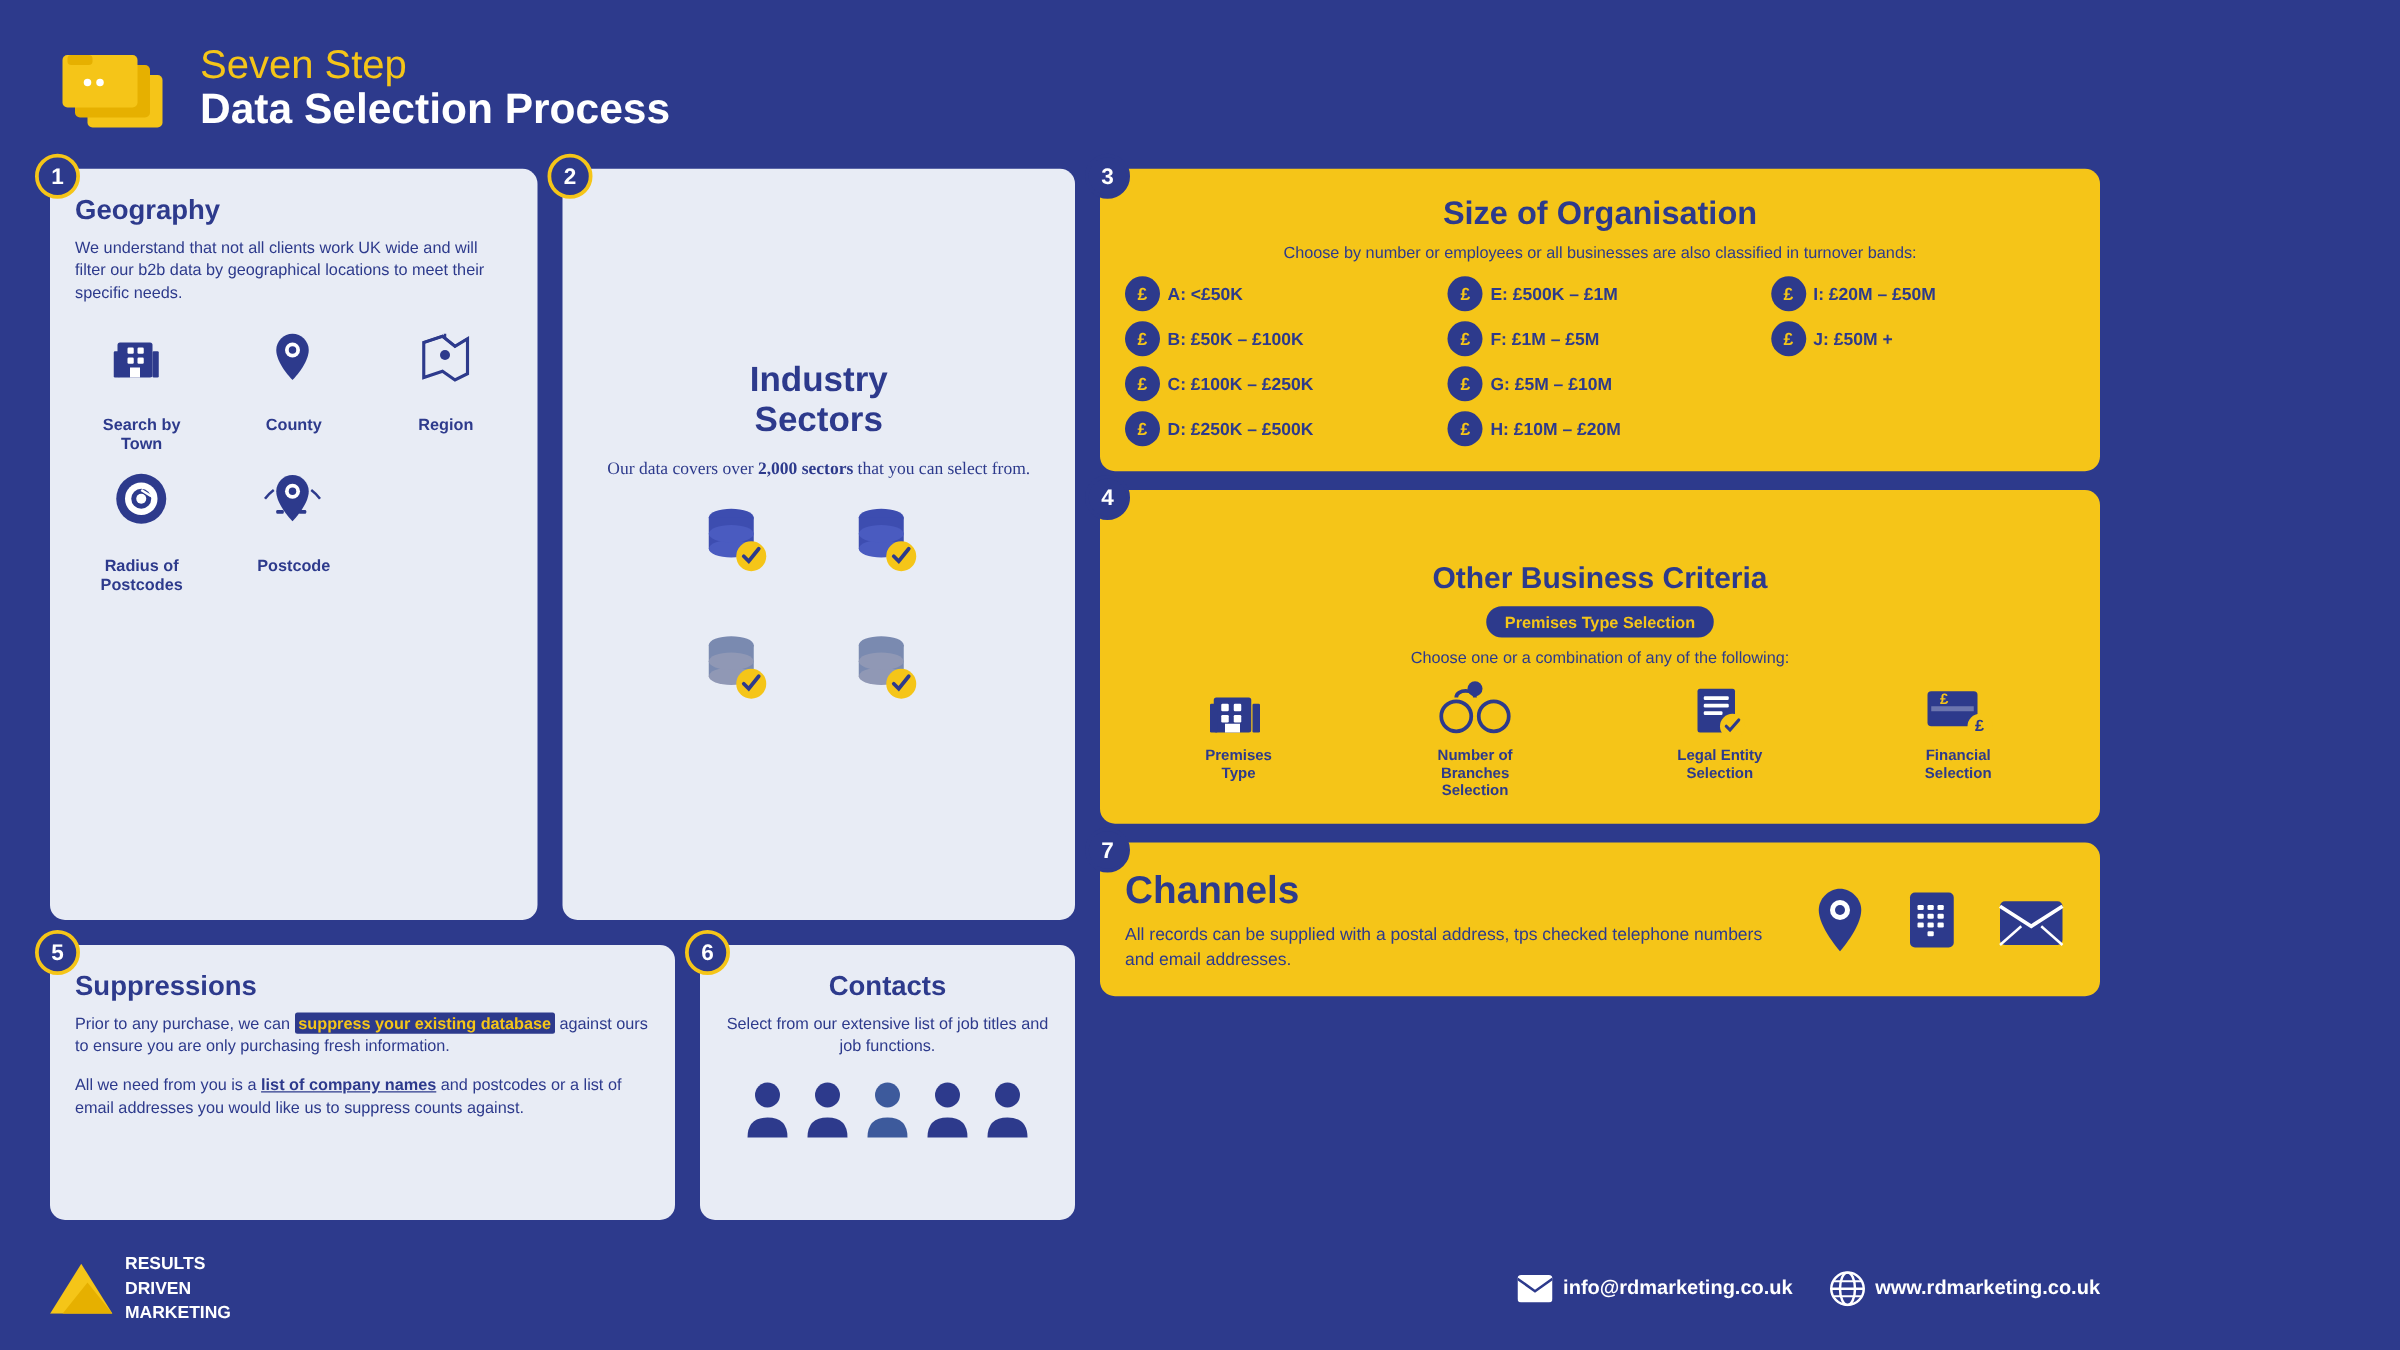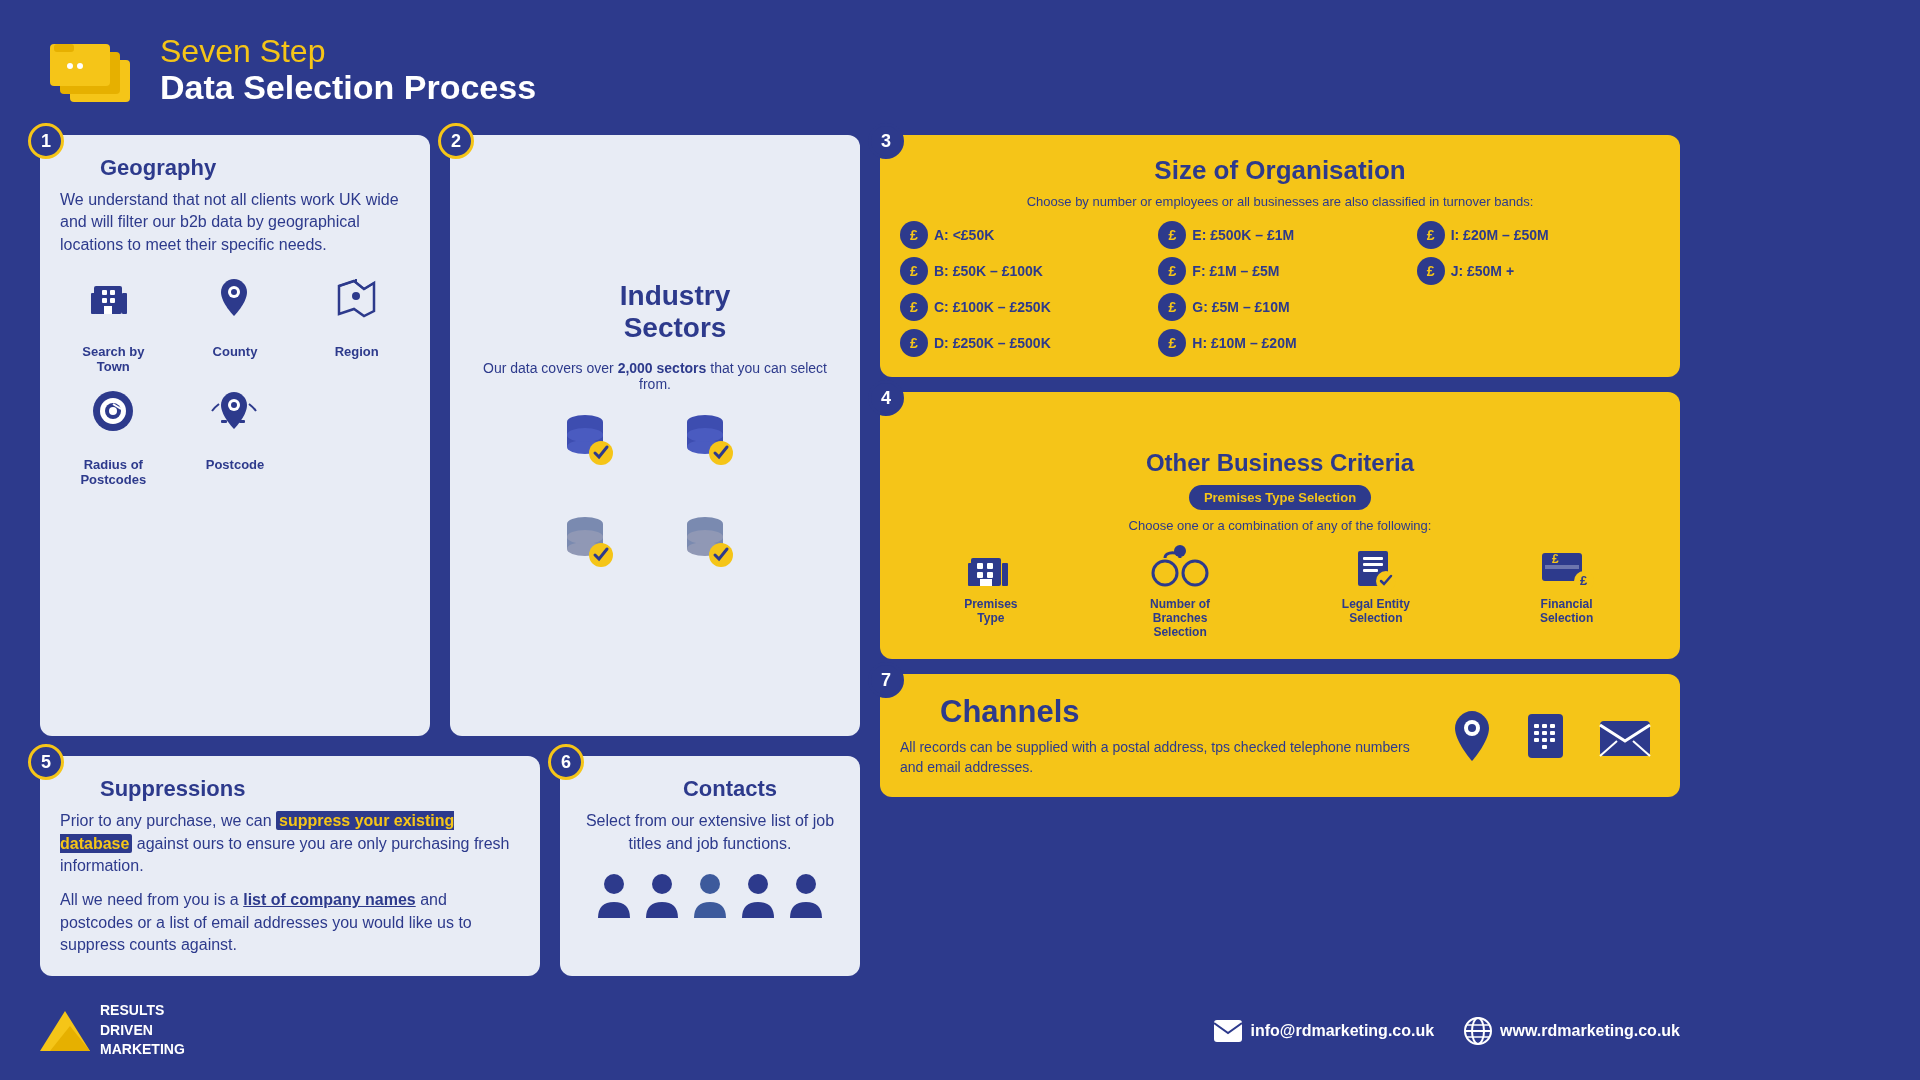--- a/index.html
+++ b/index.html
@@ -113,33 +113,32 @@
       font-weight: 700;
       font-size: 18px;
       border: 3px solid #f5c518;
     }
 
     .card-title {
       color: #2d3a8c;
       font-size: 22px;
       font-weight: 700;
       margin-bottom: 8px;
-      margin-left: 40px;
     }
     .card-title-yellow {
       color: #2d3a8c;
       font-size: 22px;
       font-weight: 700;
       margin-bottom: 8px;
       text-align: center;
     }
 
     .card-text {
       color: #2d3a8c;
-      font-size: 16px;
+      font-size: 13px;
       line-height: 1.4;
     }
 
     
     .geography-card {
       width: 390px;
       flex-shrink: 0;
     }
 
     .geo-icons-grid {
@@ -176,20 +175,21 @@
       flex: 1;
     }
     .industry-card .card-title {
       font-size: 26px;
     }
     .industry-text {
       color: #2d3a8c;
       font-size: 14px;
       text-align: center;
       margin-top: 8px;
+      font-family: Liberation Serif, serif;
     }
     .industry-text strong {
       font-weight: 700;
     }
     .db-icons {
       display: flex;
       justify-content: center;
       gap: 20px;
       margin-top: 15px;
     }

